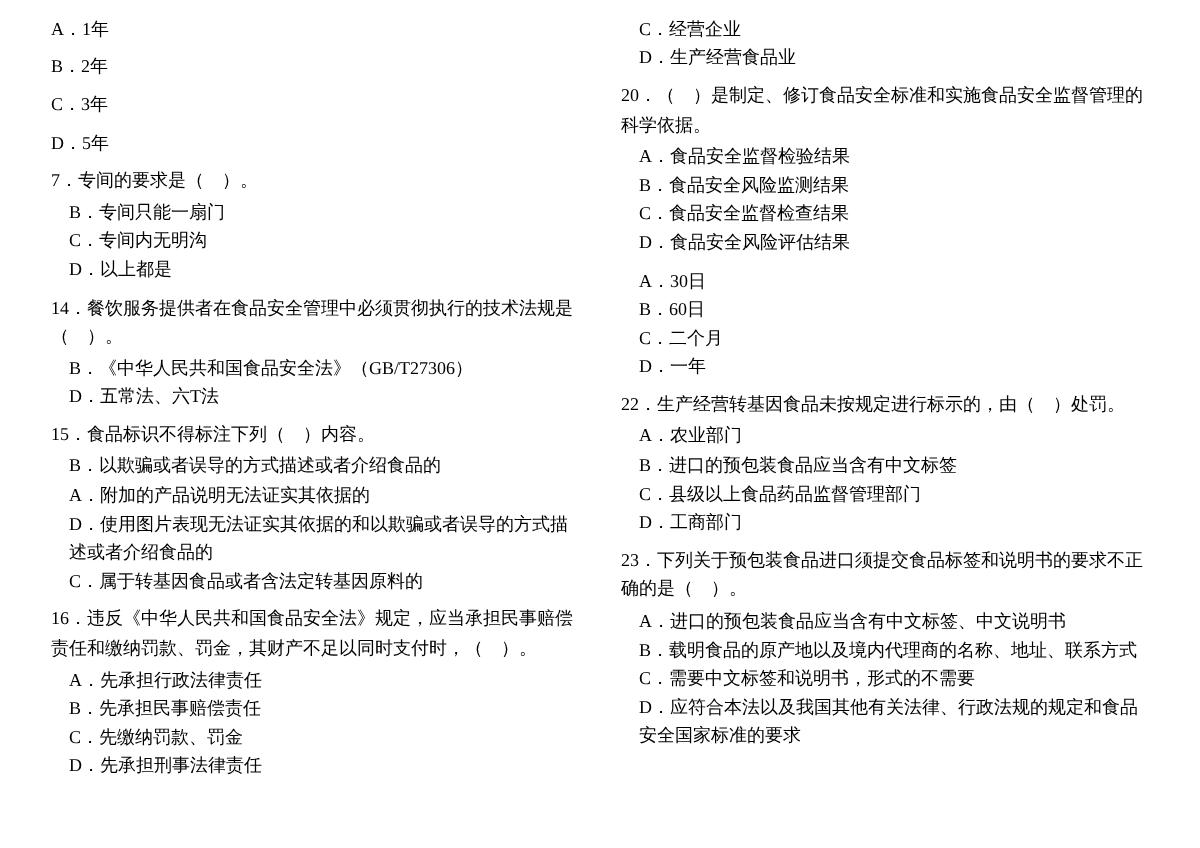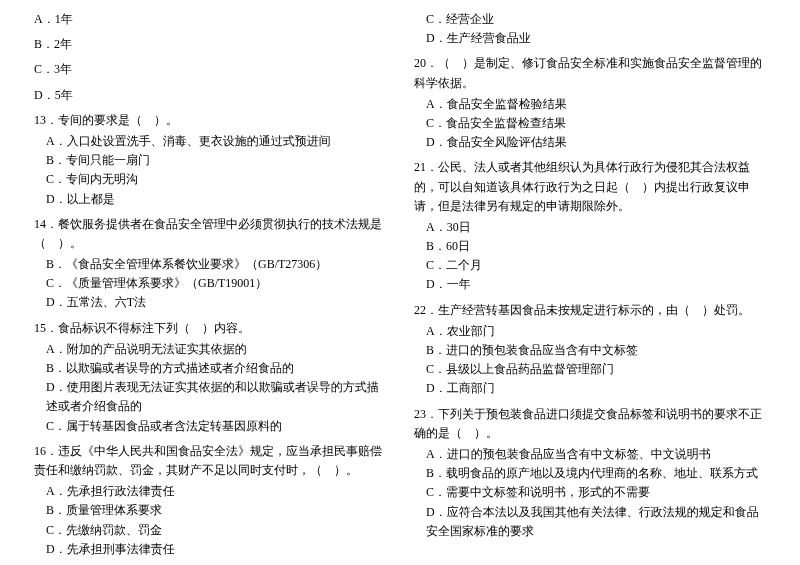--- a/index.html
+++ b/index.html
@@ -57,80 +57,78 @@
         <div class="option">B．2年</div>
       </div>
       <div class="question-block">
         <div class="option">C．3年</div>
       </div>
       <div class="question-block">
         <div class="option">D．5年</div>
       </div>
 
       <div class="question-block">
-        <div class="question-text">13．专间的要求是（　）。</div>
+        <div class="question-text">7．专间的要求是（　）。</div>
         <div class="options">
-          <div class="option">A．入口处设置洗手、消毒、更衣设施的通过式预进间</div>
           <div class="option">B．专间只能一扇门</div>
           <div class="option">C．专间内无明沟</div>
           <div class="option">D．以上都是</div>
         </div>
       </div>
 
       <div class="question-block">
         <div class="question-text">14．餐饮服务提供者在食品安全管理中必须贯彻执行的技术法规是（　）。</div>
         <div class="options">
-          <div class="option">B．《食品安全管理体系餐饮业要求》（GB/T27306）</div>
-          <div class="option">C．《质量管理体系要求》（GB/T19001）</div>
+          <div class="option">B．《中华人民共和国食品安全法》（GB/T27306）</div>
           <div class="option">D．五常法、六T法</div>
         </div>
       </div>
 
       <div class="question-block">
         <div class="question-text">15．食品标识不得标注下列（　）内容。</div>
         <div class="options">
+          <div class="option">B．以欺骗或者误导的方式描述或者介绍食品的</div>
           <div class="option">A．附加的产品说明无法证实其依据的</div>
-          <div class="option">B．以欺骗或者误导的方式描述或者介绍食品的</div>
           <div class="option">D．使用图片表现无法证实其依据的和以欺骗或者误导的方式描述或者介绍食品的</div>
           <div class="option">C．属于转基因食品或者含法定转基因原料的</div>
         </div>
       </div>
 
       <div class="question-block">
         <div class="question-text">16．违反《中华人民共和国食品安全法》规定，应当承担民事赔偿责任和缴纳罚款、罚金，其财产不足以同时支付时，（　）。</div>
         <div class="options">
           <div class="option">A．先承担行政法律责任</div>
-          <div class="option">B．质量管理体系要求</div>
+          <div class="option">B．先承担民事赔偿责任</div>
           <div class="option">C．先缴纳罚款、罚金</div>
           <div class="option">D．先承担刑事法律责任</div>
         </div>
       </div>
 
     </div>
 
     <div class="col">
 
       <div class="question-block">
         <div class="options">
           <div class="option">C．经营企业</div>
           <div class="option">D．生产经营食品业</div>
         </div>
       </div>
 
       <div class="question-block">
         <div class="question-text">20．（　）是制定、修订食品安全标准和实施食品安全监督管理的科学依据。</div>
         <div class="options">
           <div class="option">A．食品安全监督检验结果</div>
+          <div class="option">B．食品安全风险监测结果</div>
           <div class="option">C．食品安全监督检查结果</div>
           <div class="option">D．食品安全风险评估结果</div>
         </div>
       </div>
 
       <div class="question-block">
-        <div class="question-text">21．公民、法人或者其他组织认为具体行政行为侵犯其合法权益的，可以自知道该具体行政行为之日起（　）内提出行政复议申请，但是法律另有规定的申请期限除外。</div>
         <div class="options">
           <div class="option">A．30日</div>
           <div class="option">B．60日</div>
           <div class="option">C．二个月</div>
           <div class="option">D．一年</div>
         </div>
       </div>
 
       <div class="question-block">
         <div class="question-text">22．生产经营转基因食品未按规定进行标示的，由（　）处罚。</div>

